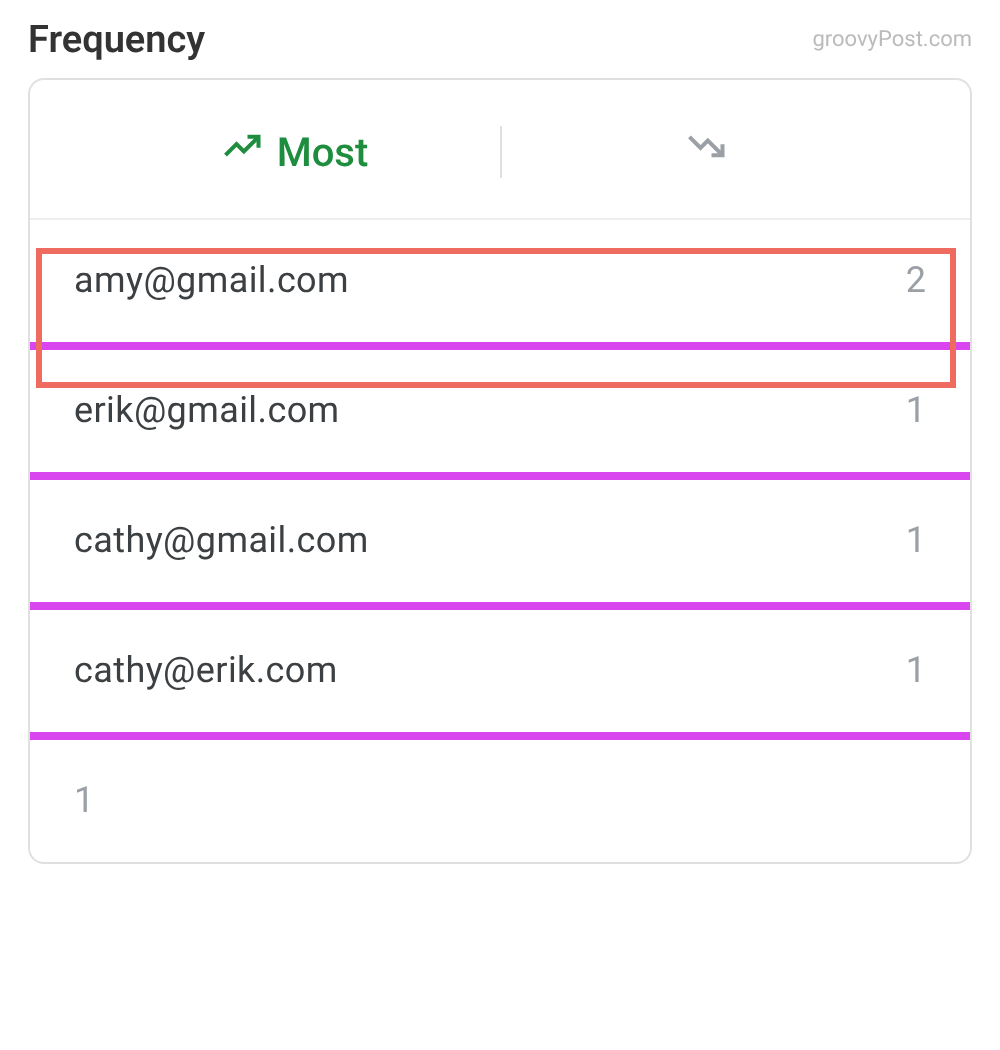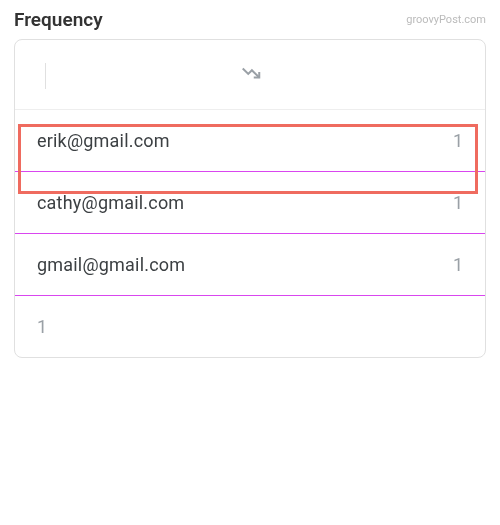--- a/index.html
+++ b/index.html
@@ -71,21 +71,21 @@
     }
     .list {
       display: flex;
       flex-direction: column;
     }
     .list-row {
       display: flex;
       justify-content: space-between;
       align-items: center;
       padding: 20px 22px 20px 22px;
-      border-top: 1px solid #d946ef;
+      border-top: 4px solid #d946ef;
       font-size: 18px;
     }
     .list-row:first-child {
       border-top: 1px solid #eee;
     }
     .row-email {
       color: #3c4043;
       letter-spacing: 0.2px;
     }
     .row-count {
@@ -101,42 +101,55 @@
 </head>
 <body>
 
 <div class="header">
   <div class="title">Frequency</div>
   <div class="watermark">groovyPost.com</div>
 </div>
 
 <div class="card">
   <div class="tabs">
+    <div class="tab tab-most">
+      <span>
+        <svg class="icon-svg" viewBox="0 0 24 24" stroke="#1e8e3e">
+          <polyline points="3,17 9,11 13,15 21,7"></polyline>
+          <polyline points="15,7 21,7 21,13"></polyline>
+        </svg>
+      </span>
+      <span>Most</span>
+    </div>
     <div class="tab-divider"></div>
     <div class="tab tab-least">
       <span>
         <svg class="icon-svg" viewBox="0 0 24 24" stroke="#9aa0a6">
           <polyline points="3,7 9,13 13,9 21,17"></polyline>
           <polyline points="15,17 21,17 21,11"></polyline>
         </svg>
       </span>
     </div>
   </div>
 
   <div class="list">
     <div class="list-row">
+      <span class="row-email">amy@gmail.com</span>
+      <span class="row-count">2</span>
+    </div>
+    <div class="list-row">
       <span class="row-email">erik@gmail.com</span>
       <span class="row-count">1</span>
     </div>
     <div class="list-row">
       <span class="row-email">cathy@gmail.com</span>
       <span class="row-count">1</span>
     </div>
     <div class="list-row">
-      <span class="row-email">gmail@gmail.com</span>
+      <span class="row-email">cathy@erik.com</span>
       <span class="row-count">1</span>
     </div>
     <div class="list-row">
       <span class="row-count">1</span>
     </div>
   </div>
 </div>
 
 <div class="highlight-overlay" style="top:124px;left:18px;width:460px;height:70px;"></div>
 

